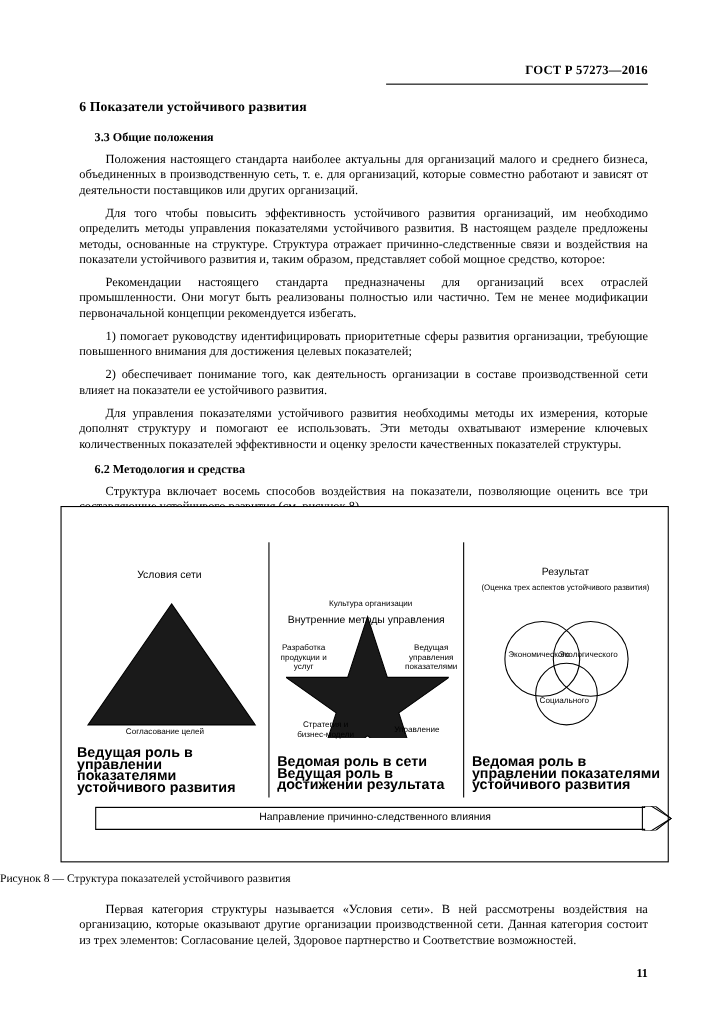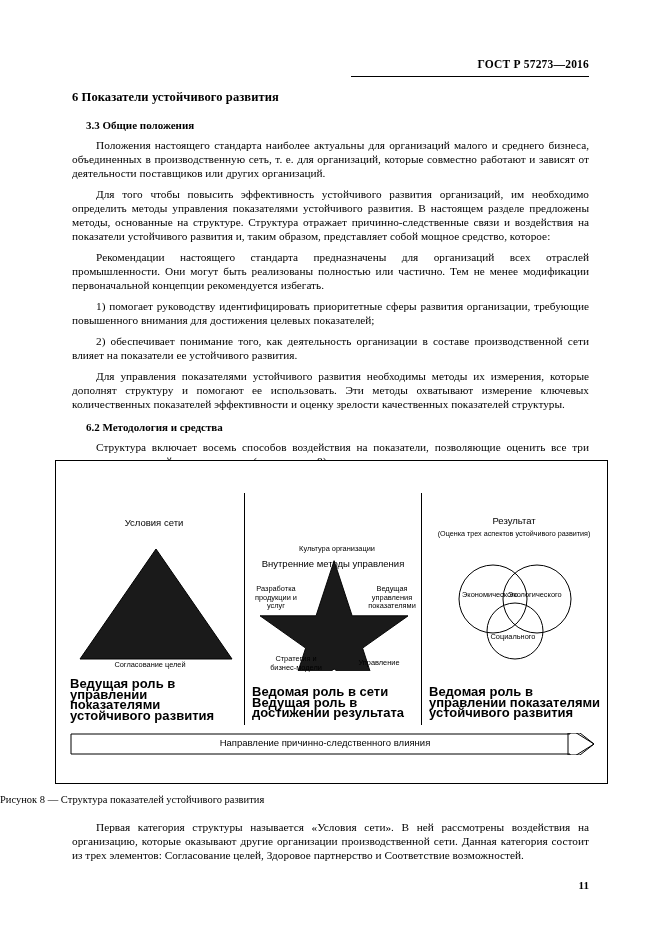--- a/index.html
+++ b/index.html
@@ -124,21 +124,21 @@
     font-size: 13px;
     line-height: 10.5px;
     font-weight: bold;
   }
   .note1 { left: 14px; top: 218px; width: 160px; }
   .note2 { left: 196px; top: 226px; width: 165px; }
   .note3 { left: 373px; top: 226px; width: 172px; }
 
   .arrow-band {
     position: absolute;
-    left: 14px;
+    left: 30px;
     top: 272px;
     width: 525px;
     height: 22px;
   }
   .arrow-band svg { display: block; }
   .arrow-label {
     position: absolute;
     left: 0; top: 4px;
     width: 510px;
     text-align: center;

